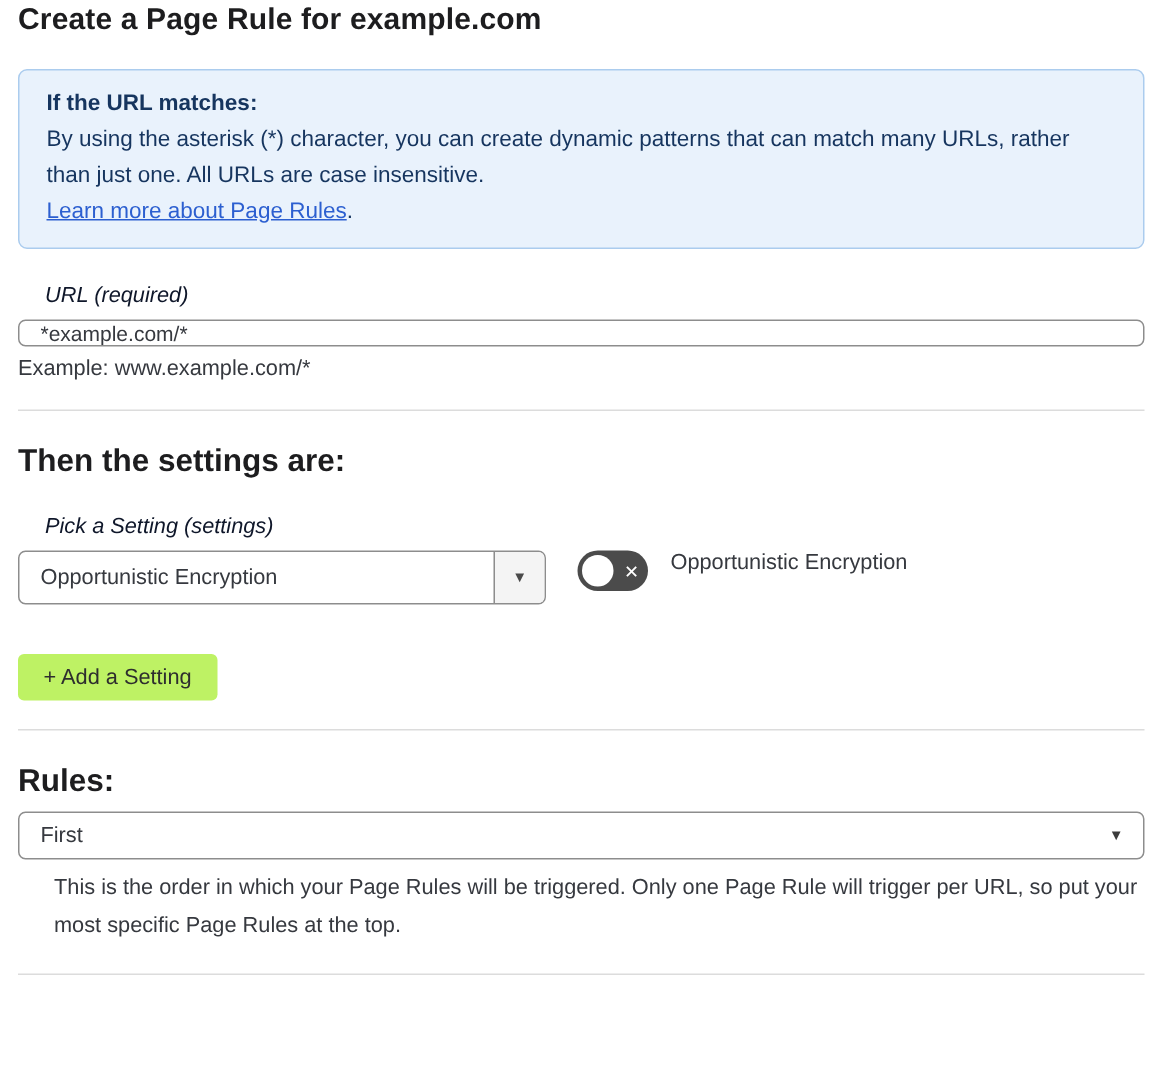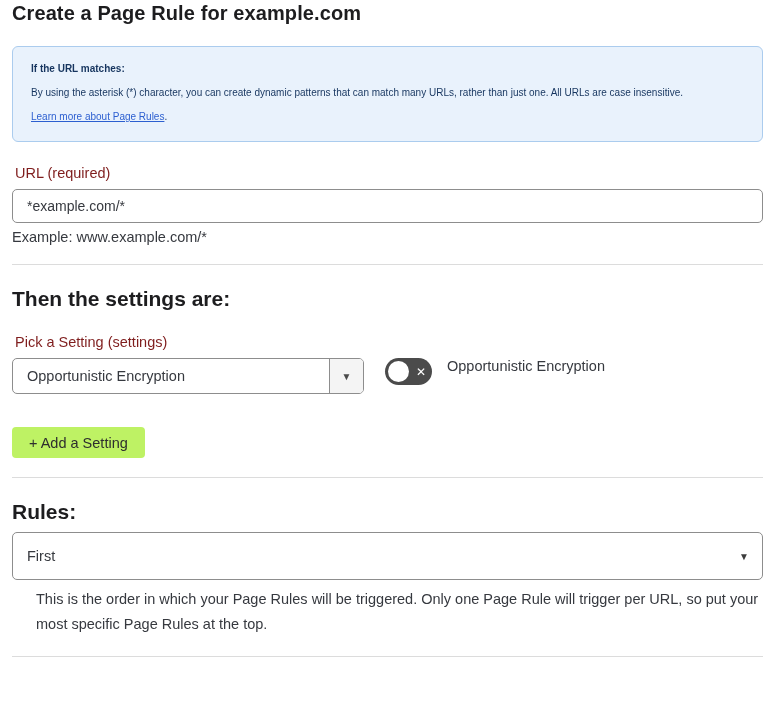--- a/index.html
+++ b/index.html
@@ -21,40 +21,41 @@
     margin: 2px 0 21px 0;
     letter-spacing: 0.1px;
   }
 
   .info-box {
     background: #e9f2fc;
     border: 1px solid #abccee;
     border-radius: 6px;
     padding: 10px 18px 12px 18px;
     color: #16355f;
-    font-size: 10px;
+    font-size: 15px;
     line-height: 24px;
     margin-bottom: 23px;
   }
   .info-box .info-heading { font-weight: 700; }
   .info-box a {
     color: #2c5fd0;
     text-decoration: underline;
     cursor: pointer;
   }
 
   .field-label {
     font-size: 14.5px;
-    color: #7f1d1d;
-    margin: 0 0 8px 3px;
+    color: #0f172a;
+    margin: 0 0 8px 18px;
+    font-style: italic;
   }
 
   .url-input {
     width: 100%;
-    height: 34px;
+    height: 18px;
     border: 1px solid #8d8d8d;
     border-radius: 5px;
     padding: 0 14px;
     font-size: 14px;
     color: #36393f;
     font-family: "Liberation Sans", sans-serif;
     outline: none;
     background: #fff;
   }
   .field-helper {
@@ -153,21 +154,21 @@
     font-size: 14.5px;
     color: #2e2e2e;
     font-family: "Liberation Sans", sans-serif;
     cursor: pointer;
   }
 
   .order-select {
     position: relative;
     margin-top: 8px;
     width: 100%;
-    height: 48px;
+    height: 32px;
     border: 1px solid #8d8d8d;
     border-radius: 5px;
     display: flex;
     align-items: center;
     padding: 0 14px;
     font-size: 14.5px;
     color: #36393f;
     background: #fff;
     cursor: pointer;
   }

